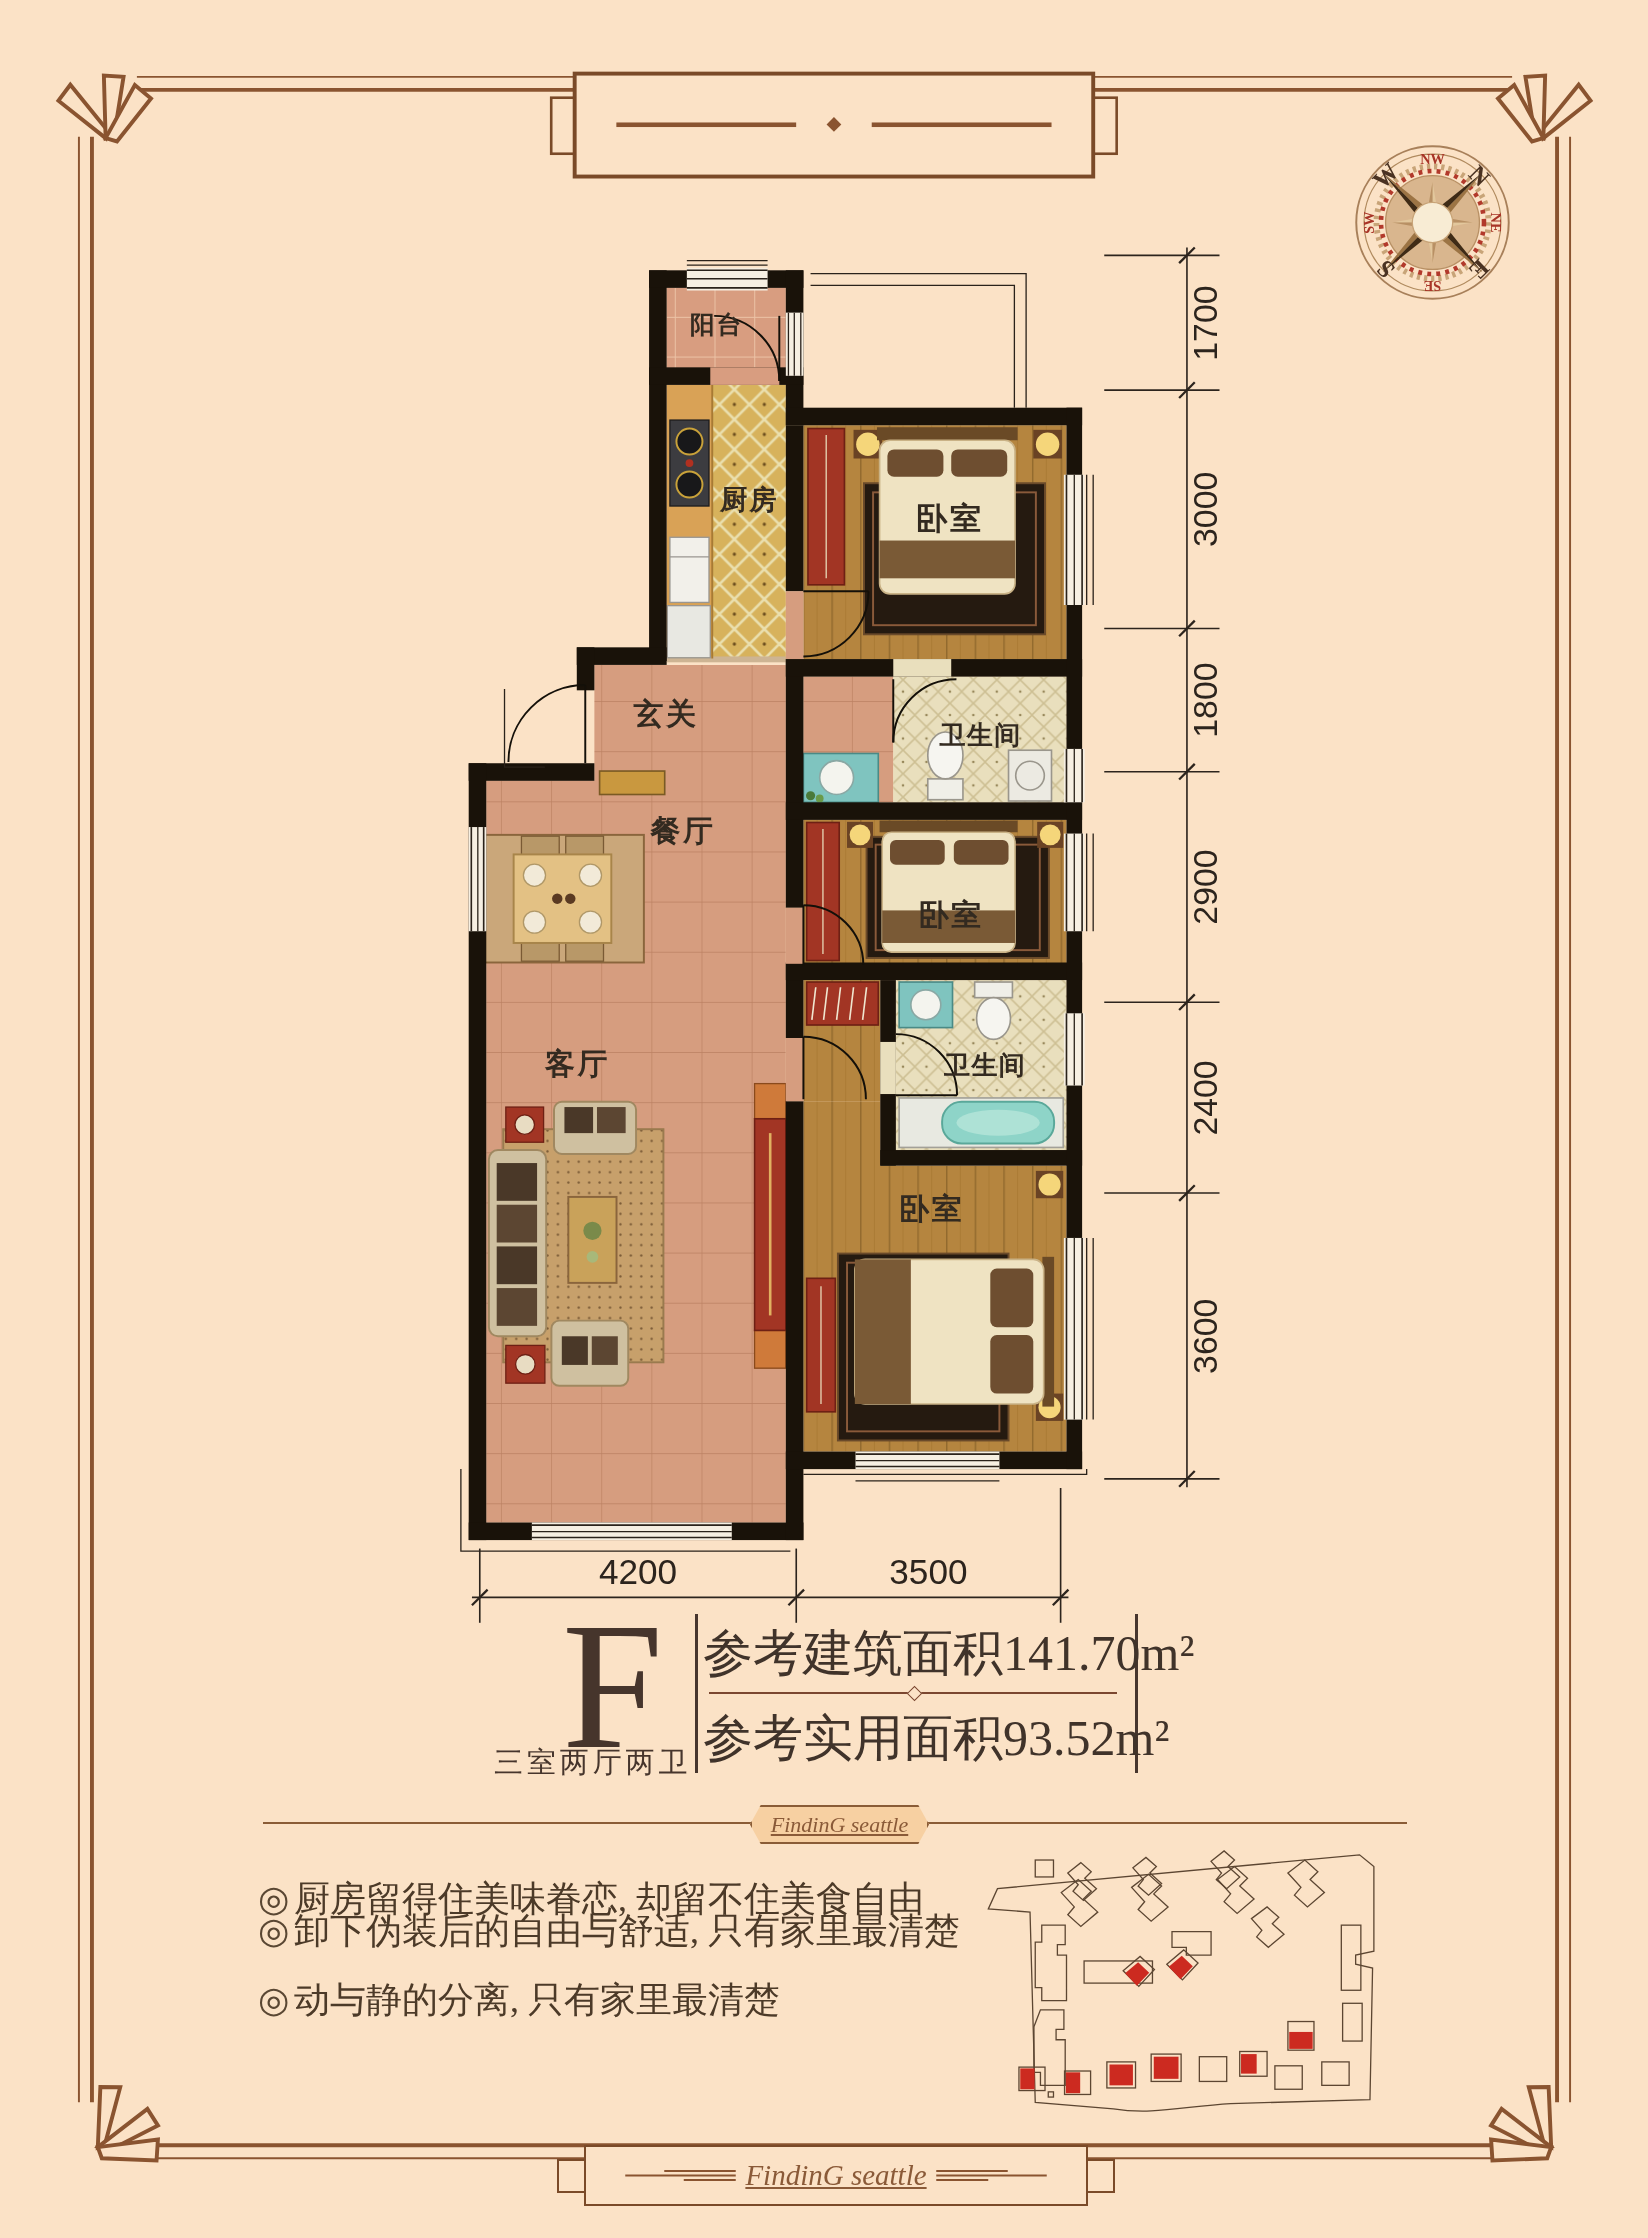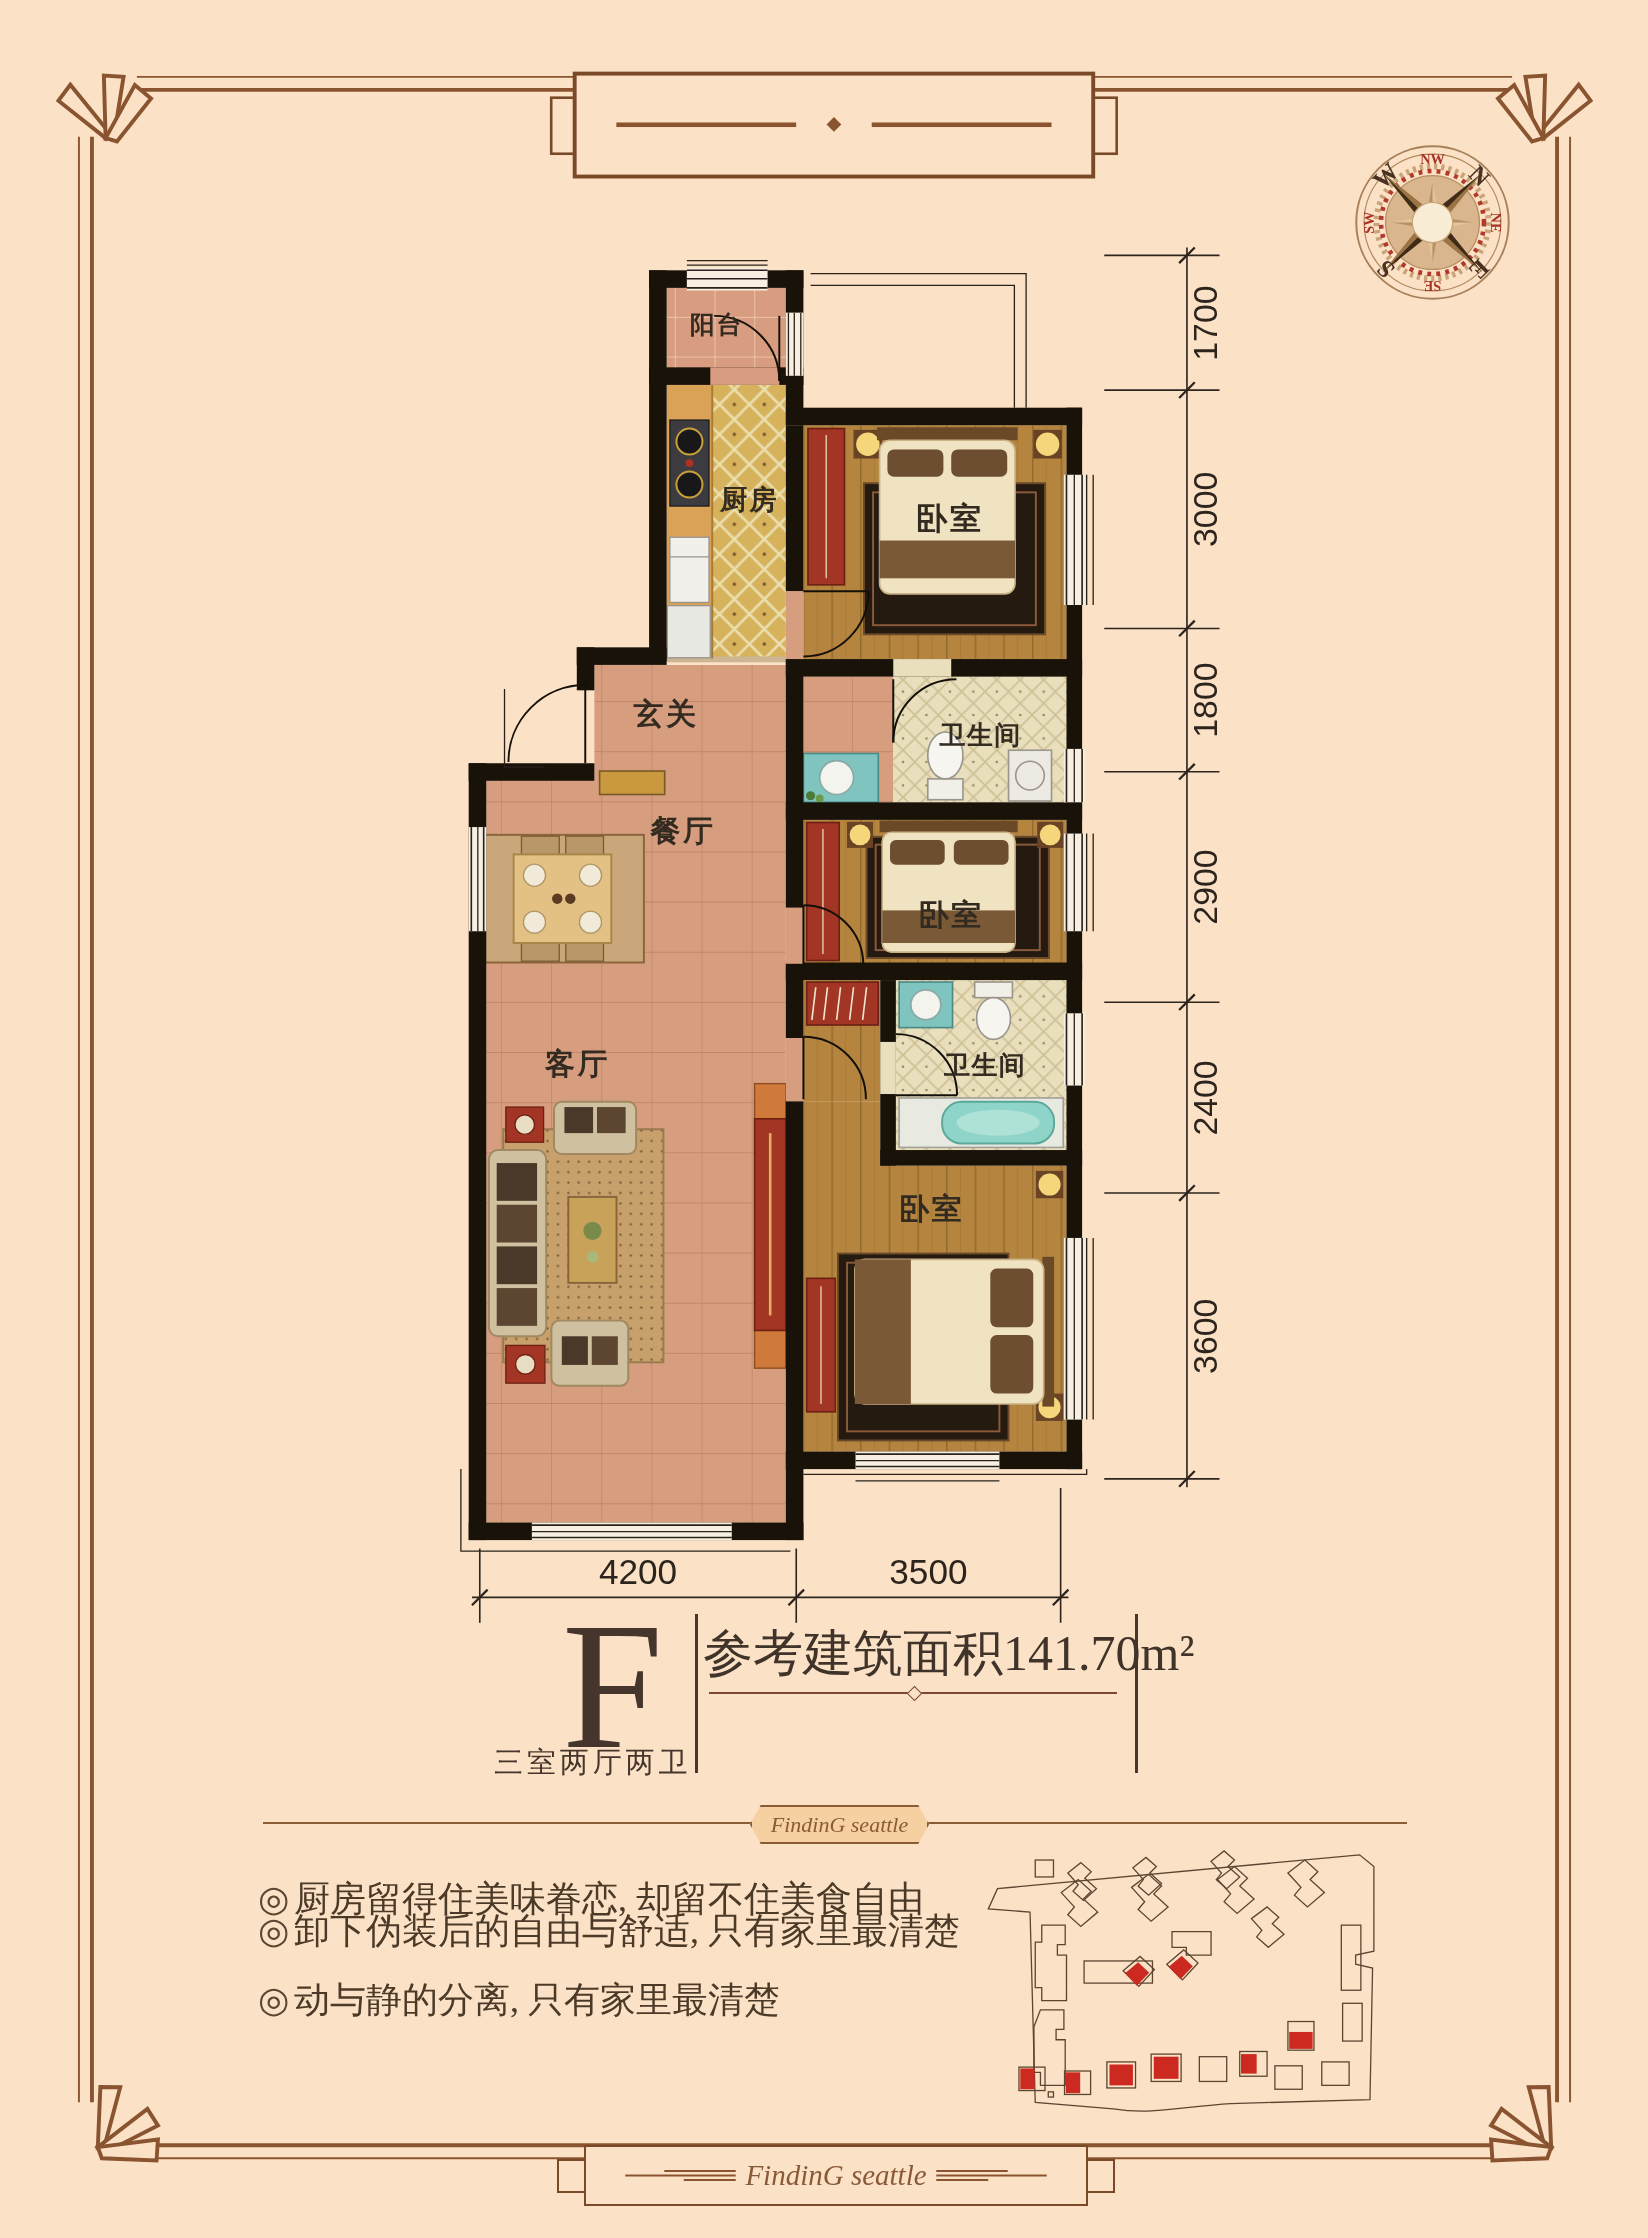--- a/index.html
+++ b/index.html
@@ -9,21 +9,21 @@
   svg{display:block;}
   .f-letter{font-family:"Liberation Serif",serif;font-size:182px;line-height:163px;color:#46352c;text-align:center;}
   .f-desc{font-family:"Liberation Serif",serif;font-size:29px;letter-spacing:3.9px;color:#46352c;text-align:left;white-space:nowrap;}
   .area-line{font-family:"Liberation Serif",serif;font-size:50px;color:#40332a;text-align:center;white-space:nowrap;}
   .vrule{width:2.6px;background:#47362e;}
   .midrule{height:2px;background:#7b4730;}
   .diamond{width:9px;height:9px;border:1.3px solid #7b4730;transform:rotate(45deg);background:transparent;}
   .bullet-row{position:absolute;left:258px;width:690px;height:36px;font-family:"Liberation Serif",serif;
               font-size:36px;color:#4c3a28;white-space:nowrap;}
   .bullet-row .mark{display:inline-block;width:36px;color:#5a4733;}
-  .script-text{font-family:"Liberation Serif",serif;font-style:italic;color:#8a5a38;}
+  .script-text{font-family:"Liberation Serif",serif;font-style:italic;color:#8a5a38;text-decoration:underline;}
   .divline{position:absolute;height:2px;background:#8a5c36;}
   .cartouche{position:absolute;display:flex;align-items:center;justify-content:center;
              background:#f7d0a2;border:2px solid #8a5c36;font-size:22px;}
   .banner{position:absolute;background:#fbe2c6;border:2.6px solid #7a4a28;}
 </style>
 </head>
 <body>
 
 <div class="page">
 
@@ -478,20 +478,21 @@
     </g>
   </svg>
 
   <div class="abs f-letter" style="left:546px;top:1604px;width:133px;">F</div>
   <div class="abs f-desc" style="left:494px;top:1743px;width:211px;">三室两厅两卫</div>
   <div class="abs vrule" style="left:695px;top:1614px;height:159px;"></div>
   <div class="abs vrule" style="left:1135px;top:1614px;height:159px;"></div>
   <div class="abs area-line" style="left:703px;top:1620px;width:420px;">参考建筑面积141.70m²</div>
   <div class="abs midrule" style="left:709px;top:1692px;width:408px;"></div>
   <div class="abs diamond" style="left:909px;top:1688px;background:#fbe2c6;"></div>
+  <div class="abs area-line" style="left:703px;top:1705px;width:420px;">参考实用面积93.52m²</div>
 
   <div class="divline" style="left:263px;top:1822px;width:1144px;"></div>
   <div class="cartouche script-text" style="left:750px;top:1805px;width:175px;height:35px;
        clip-path:polygon(0 50%,6% 0,94% 0,100% 50%,94% 100%,6% 100%);">
     <span>FindinG seattle</span>
   </div>
 
   <div class="bullet-row" style="top:1875px;">
     <span class="mark">◎</span><span>厨房留得住美味眷恋, 却留不住美食自由</span>
   </div>

